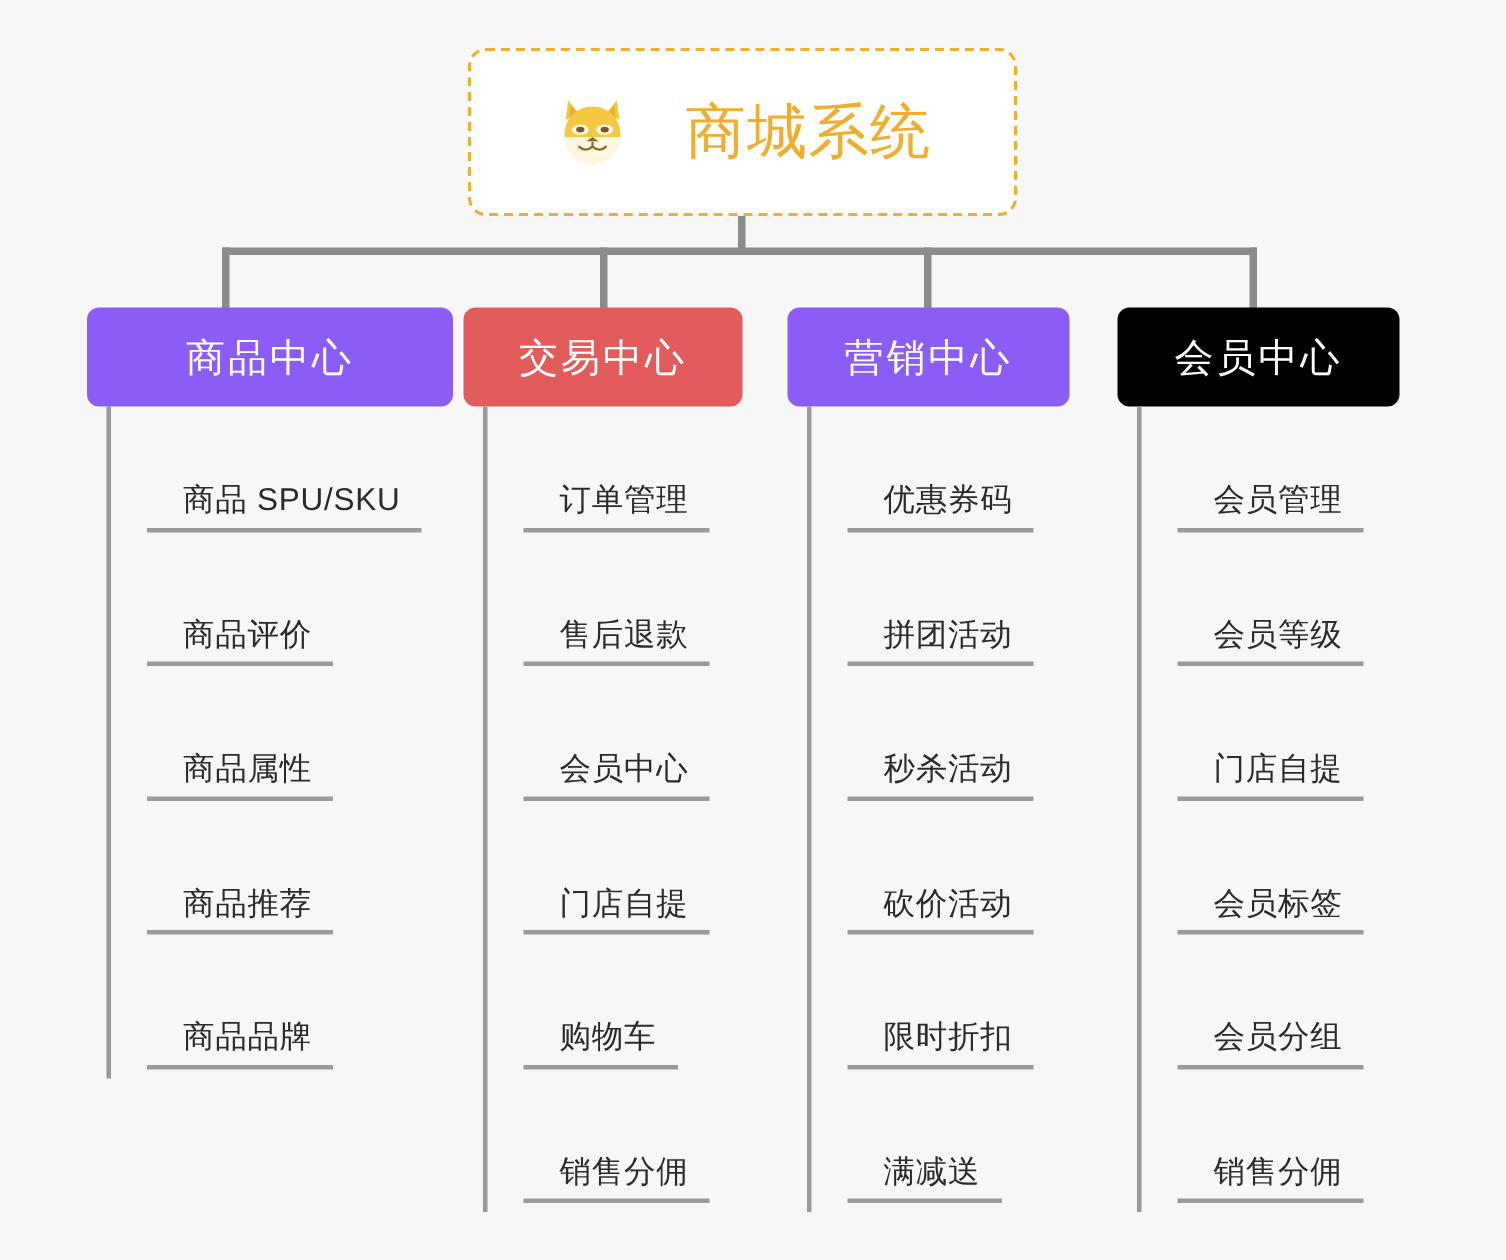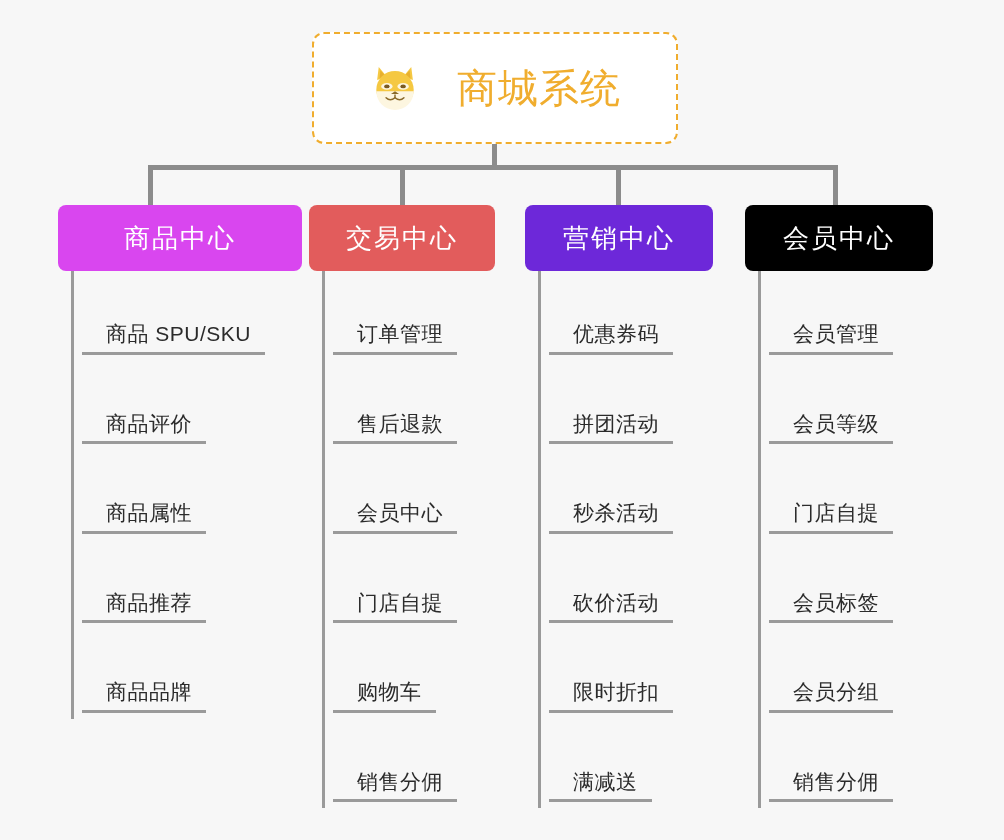--- a/index.html
+++ b/index.html
@@ -80,21 +80,21 @@
     color: #ffffff;
     font-size: 26px;
     letter-spacing: 2px;
     white-space: nowrap;
   }
 
   
   .leaf-list {
     position: relative;
     margin-left: 13px;
-    padding-left: 0;
+    padding-left: 16px;
     border-left: 3px solid #9a9a9a;
   }
   .leaf-item {
     height: 89.5px;
     display: flex;
     align-items: flex-end;
     padding-left: 32px;
     padding-bottom: 6px;
   }
   .leaf-label {
@@ -135,21 +135,21 @@
   </div>
 
   <div class="conn conn-stem" style="background: rgb(140, 140, 140);"></div>
   <div class="conn conn-bus" style="background: rgb(140, 140, 140);"></div>
   <div class="conn conn-drop drop-1" style="background: rgb(140, 140, 140);"></div>
   <div class="conn conn-drop drop-2" style="background: rgb(140, 140, 140);"></div>
   <div class="conn conn-drop drop-3" style="background: rgb(140, 140, 140);"></div>
   <div class="conn conn-drop drop-4" style="background: rgb(140, 140, 140);"></div>
 
   <div class="column col-1">
-    <div class="cat-header" style="background: #d946ef;">
+    <div class="cat-header" style="background: #8b5cf6;">
       <span>商品中心</span>
     </div>
     <div class="leaf-list">
       <div class="leaf-item">
           <span class="leaf-label">商品 SPU/SKU</span>
         </div>
       <div class="leaf-item">
           <span class="leaf-label">商品评价</span>
         </div>
       <div class="leaf-item">
@@ -184,21 +184,21 @@
       <div class="leaf-item">
           <span class="leaf-label">购物车</span>
         </div>
       <div class="leaf-item">
           <span class="leaf-label">销售分佣</span>
         </div>
     </div>
   </div>
 
   <div class="column col-3">
-    <div class="cat-header" style="background: #6d28d9;">
+    <div class="cat-header" style="background: #8b5cf6;">
       <span>营销中心</span>
     </div>
     <div class="leaf-list">
       <div class="leaf-item">
           <span class="leaf-label">优惠券码</span>
         </div>
       <div class="leaf-item">
           <span class="leaf-label">拼团活动</span>
         </div>
       <div class="leaf-item">

